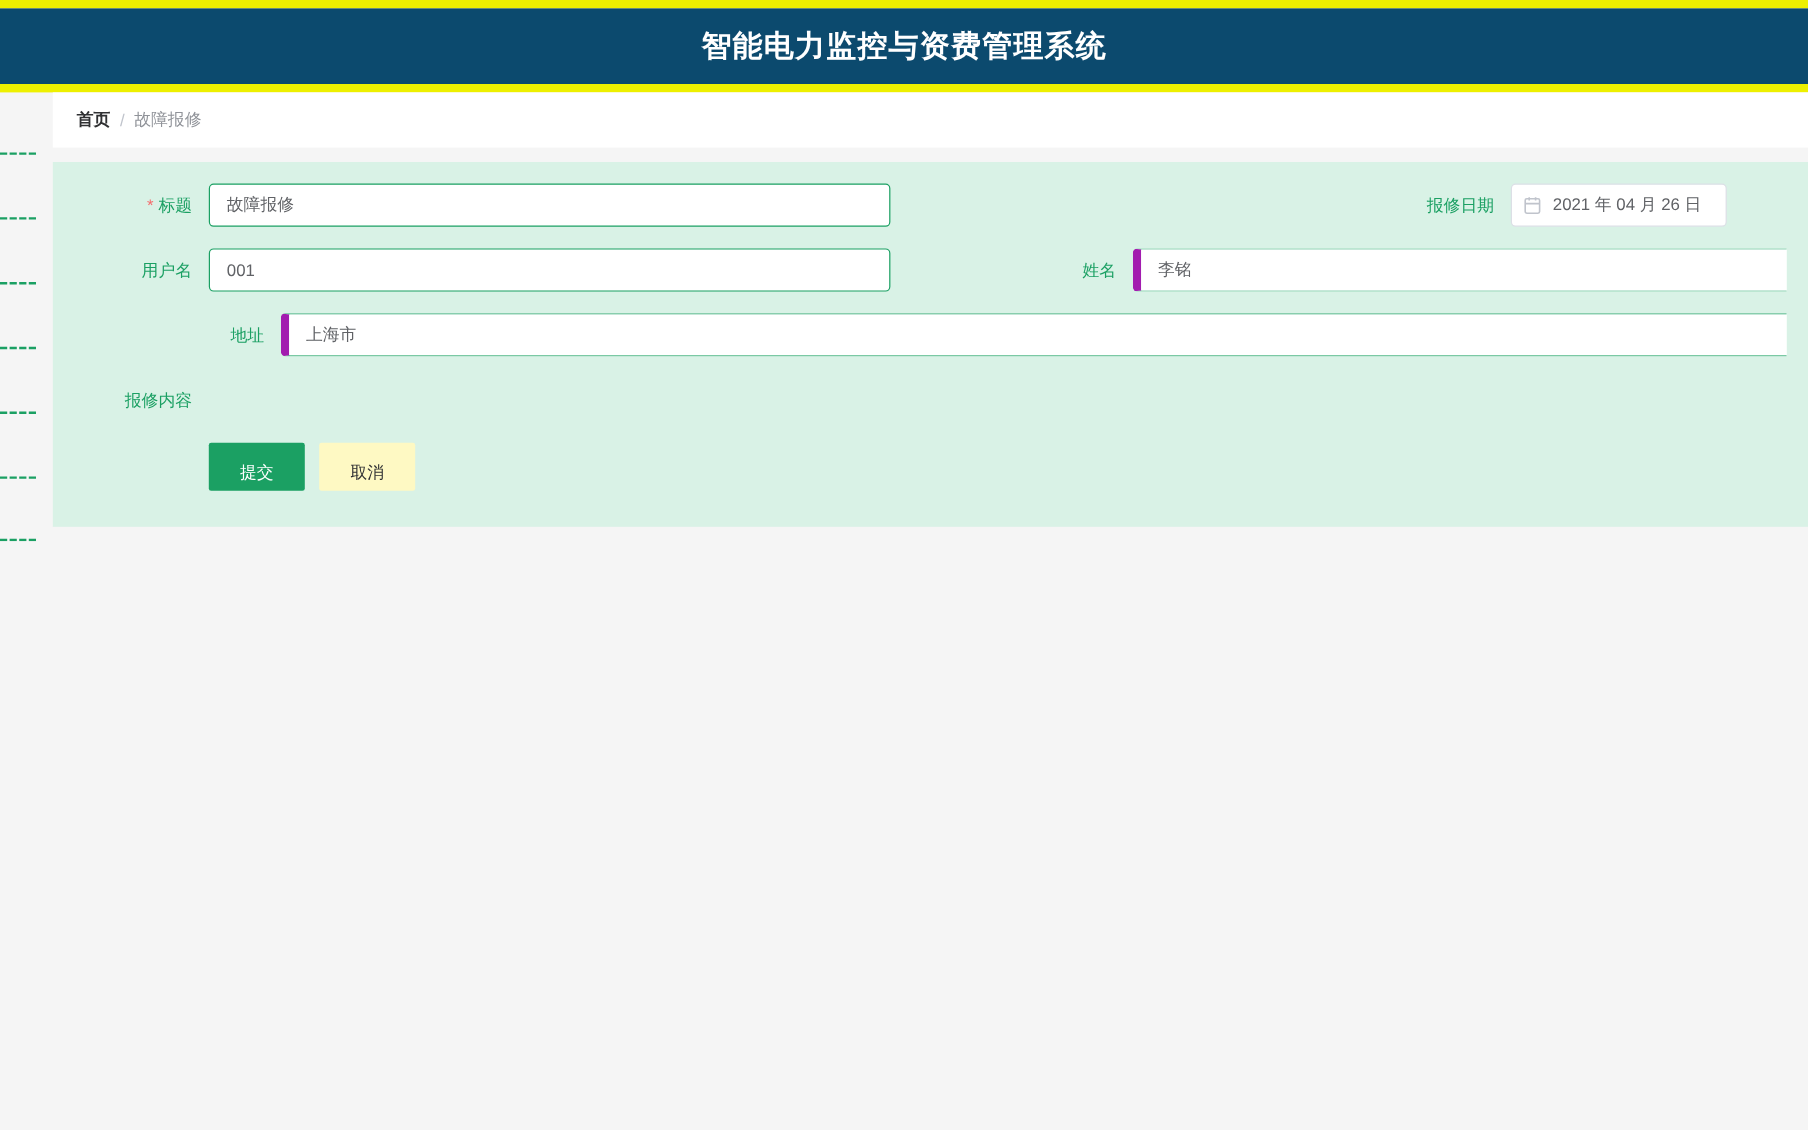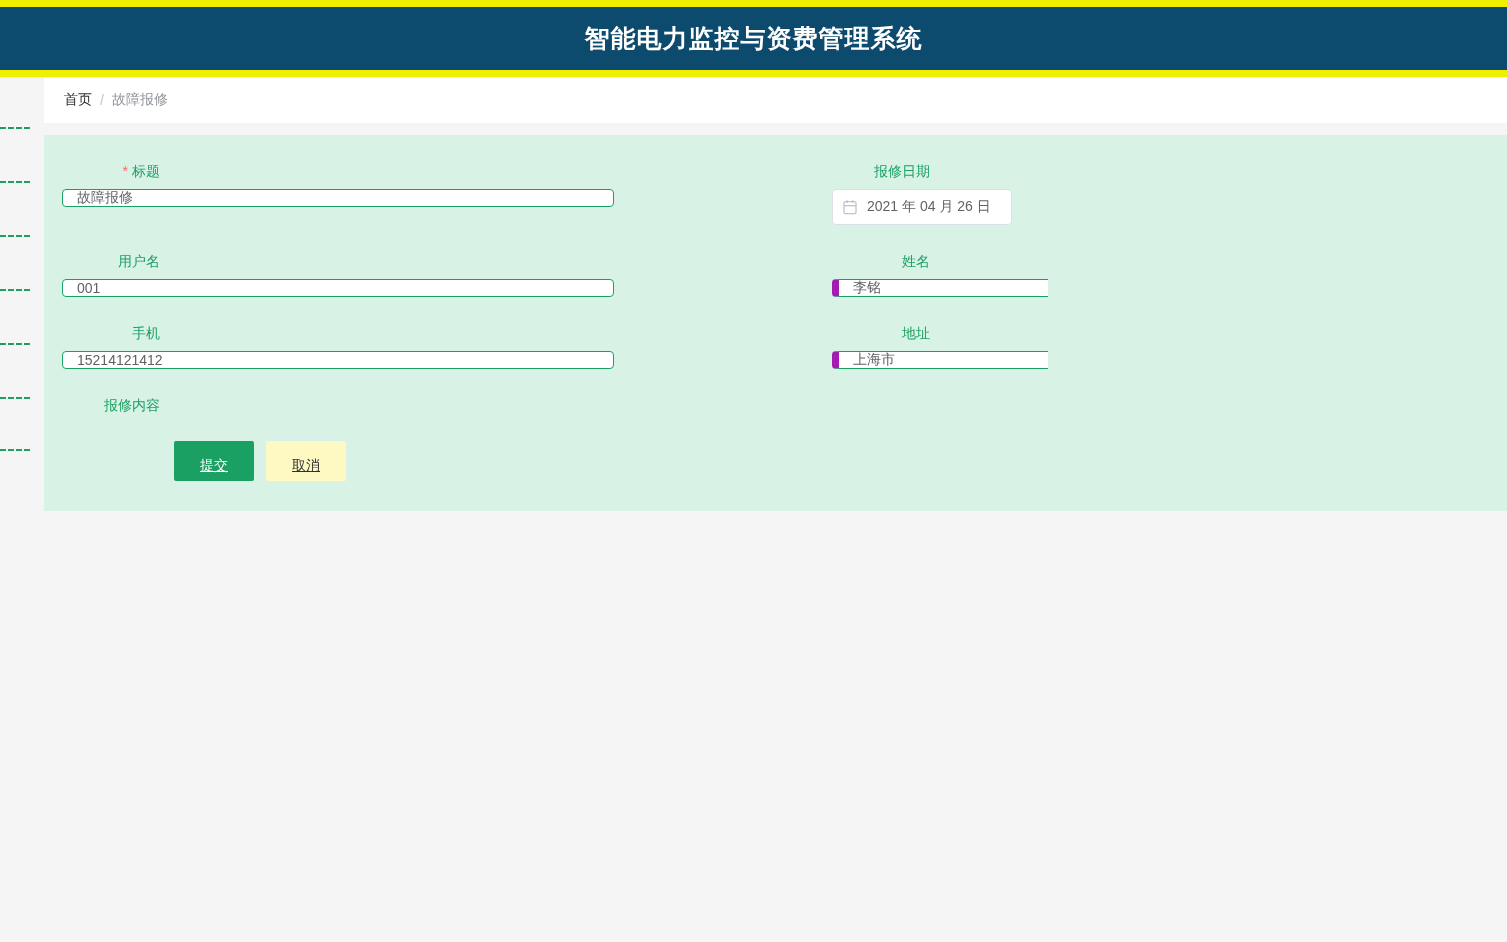--- a/index.html
+++ b/index.html
@@ -50,21 +50,21 @@
       background: #fff;
       padding: 14px 20px;
       font-size: 14px;
       color: #606266;
       display: flex;
       align-items: center;
       gap: 8px;
     }
     .breadcrumb .home {
       color: #303133;
-      font-weight: 400;
+      font-weight: 700;
     }
     .breadcrumb .sep {
       color: #c0c4cc;
     }
     .breadcrumb .current {
       color: #909399;
     }
     .form-card {
       background: #d9f2e6;
       margin: 12px 0 0 0;
@@ -72,21 +72,20 @@
     }
     .form-row {
       display: flex;
       margin-bottom: 18px;
       align-items: flex-start;
     }
     .form-group {
       display: flex;
       align-items: flex-start;
       margin-right: 30px;
-      flex-direction: column;
     }
     .form-group.left {
       width: 680px;
       flex-shrink: 0;
     }
     .form-group.right {
       flex: 1;
       min-width: 0;
       justify-content: flex-end;
     }
@@ -166,21 +165,20 @@
       margin-top: 4px;
     }
     .btn {
       height: 40px;
       padding: 16px 26px;
       font-size: 14px;
       border: none;
       border-radius: 2px;
       cursor: pointer;
       outline: none;
-      text-decoration: underline;
     }
     .btn-primary {
       background: #1ba063;
       color: #fff;
     }
     .btn-secondary {
       background: #fef9c3;
       color: #303133;
     }
     .right-input {
@@ -253,24 +251,20 @@
           <div class="label">用户名</div>
           <input class="input input-wide" type="text" value="001" style="">
         </div>
         <div class="form-group right" style="margin-left:60px;margin-right:0;">
           <div class="label" style="width:112px;">姓名</div>
           <input class="right-input" type="text" value="李铭" style="">
         </div>
       </div>
 
       <div class="form-row">
-        <div class="form-group left">
-          <div class="label">手机</div>
-          <input class="input input-wide" type="text" value="15214121412" style="">
-        </div>
         <div class="form-group right" style="margin-left:60px;margin-right:0;">
           <div class="label" style="width:112px;">地址</div>
           <input class="right-input" type="text" value="上海市" style="">
         </div>
       </div>
 
       <div class="form-row" style="position:relative;align-items:center;">
         <div class="form-group left" style="align-items:flex-start;">
           <div class="label">报修内容</div>
         </div>

